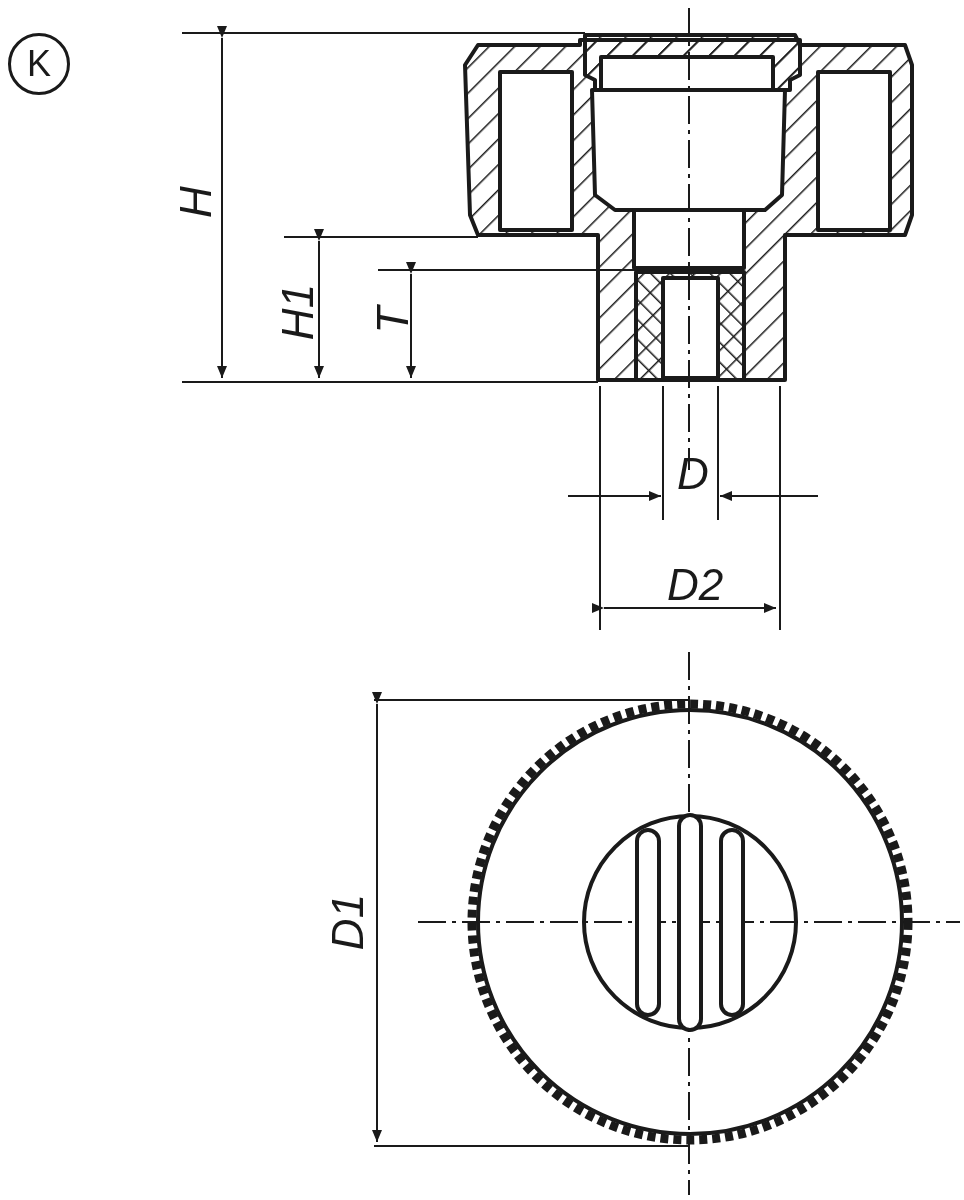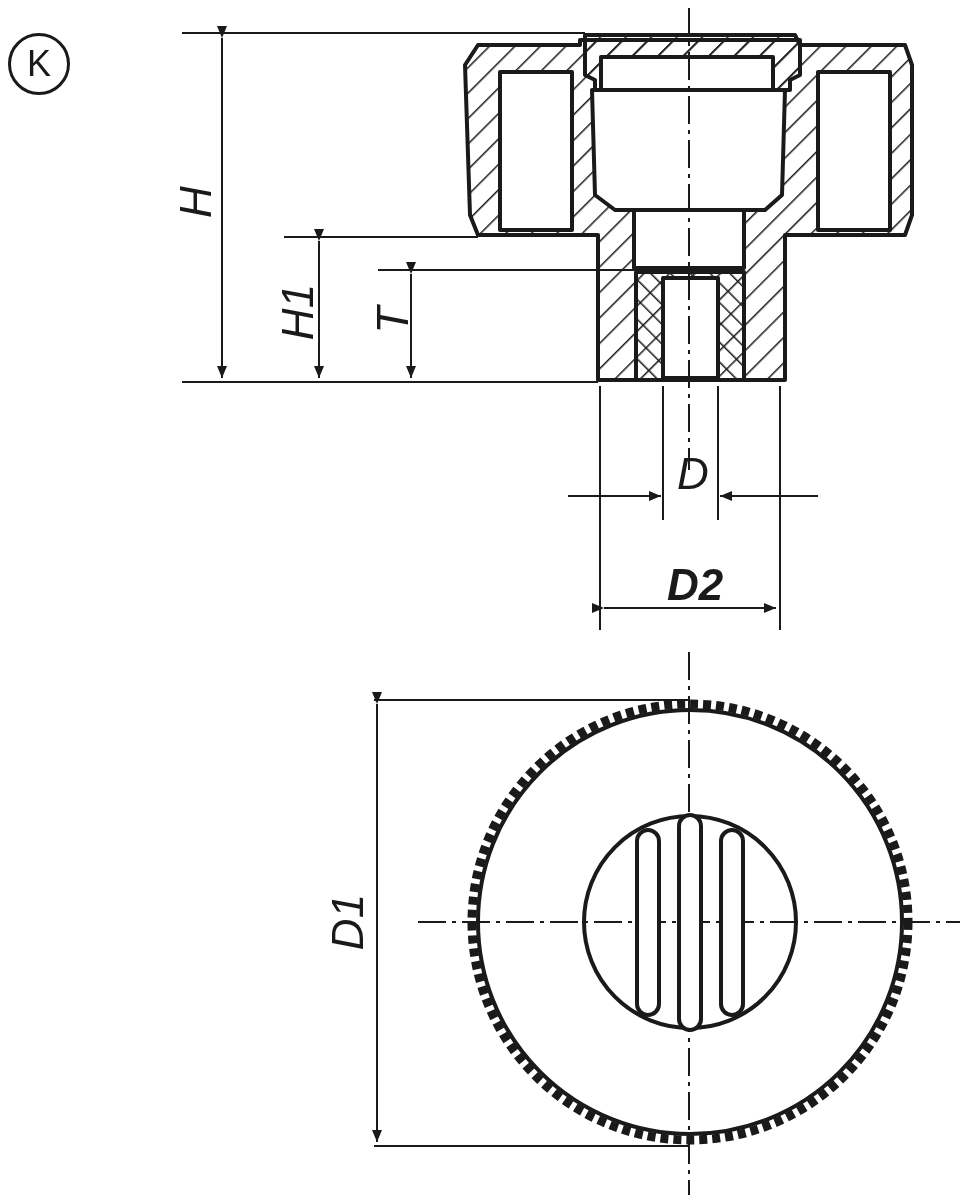--- a/index.html
+++ b/index.html
@@ -80,14 +80,14 @@
     <rect x="637" y="830" width="22" height="185" rx="11" stroke-width="4" fill="#fff"></rect>
     <rect x="679" y="815" width="22" height="215" rx="11" stroke-width="4" fill="#fff"></rect>
     <rect x="721" y="830" width="22" height="185" rx="11" stroke-width="4" fill="#fff"></rect>
   </g>
 </svg>
 
 <div class="lbl rot" style="left:180px;top:180px;">H</div>
 <div class="lbl rot" style="left:270px;top:290px;">H1</div>
 <div class="lbl rot" style="left:380px;top:298px;">T</div>
 <div class="lbl" style="left:677px;top:452px;">D</div>
-<div class="lbl" style="left:667px;top:563px;font-weight:bold;">D2</div>
+<div class="lbl" style="left:667px;top:563px;">D2</div>
 <div class="lbl rot" style="left:320px;top:900px;">D1</div>
 
 </body></html>

